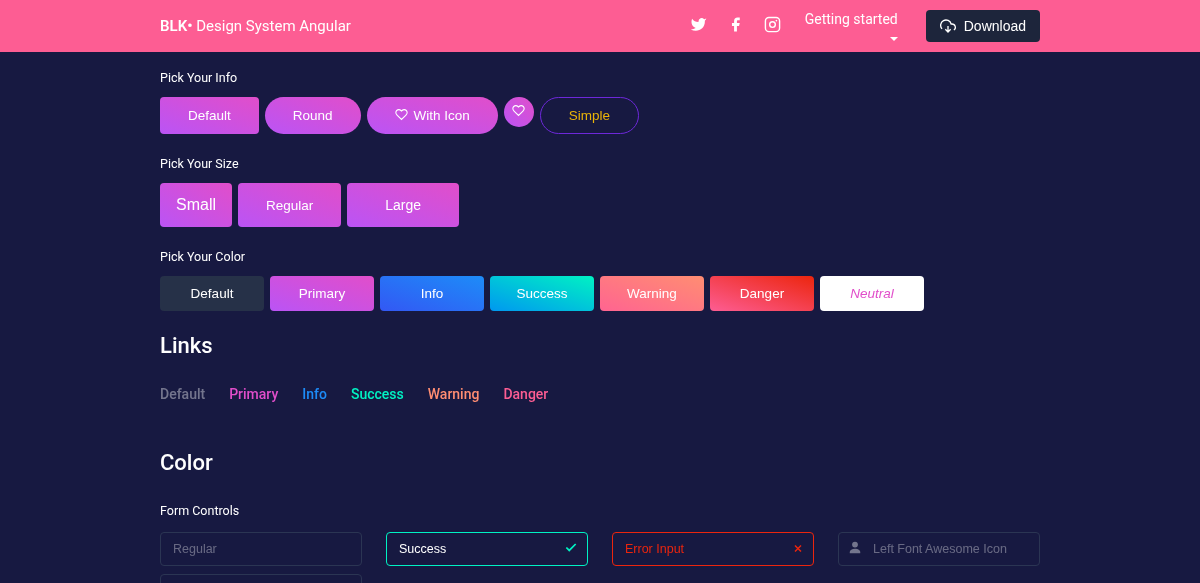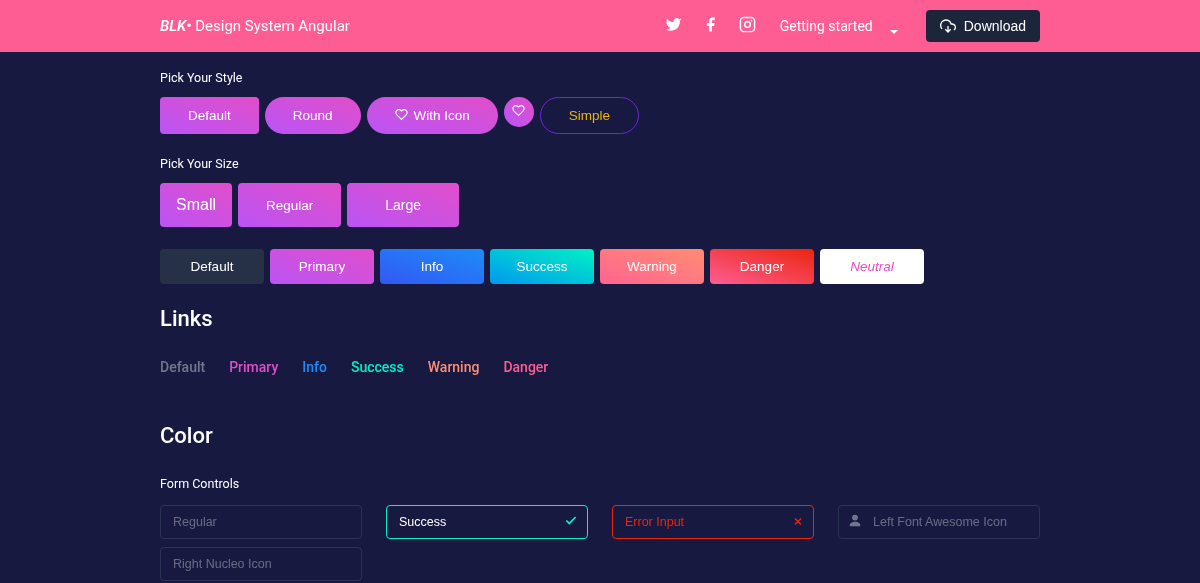--- a/index.html
+++ b/index.html
@@ -1,23 +1,23 @@
 <!DOCTYPE html>
 <html><head>
 <meta charset="utf-8">
 <style>
 * { margin: 0; padding: 0; box-sizing: border-box; }
 body { font-family: -apple-system, BlinkMacSystemFont, "Segoe UI", Roboto, sans-serif; background: #171941; color: #fff; width: 1200px; }
 .navbar { background: #fd5d93; height: 52px; display: flex; align-items: center; padding: 0 160px; }
 .brand { color: #fff; font-size: 15px; }
-.brand b { font-weight: 600; font-style: italic; }
+.brand b { font-weight: 600; }
 .nav-spacer { flex: 1; }
 .nav-icons { display: flex; gap: 20px; align-items: center; }
 .nav-icon svg { width: 17px; height: 17px; fill: #fff; }
-.nav-link { color: #fff; font-size: 14px; margin-left: 24px; display: flex; align-items: flex-end; gap: 17px; }
+.nav-link { color: #fff; font-size: 14px; margin-left: 24px; display: flex; align-items: flex-end; gap: 10px; flex-direction: column; }
 .caret { width: 0; height: 0; border-left: 4px solid transparent; border-right: 4px solid transparent; border-top: 4px solid #fff; }
 .download-btn { background: #1d253b; color: #fff; border: none; border-radius: 4px; padding: 8px 14px; font-size: 14px; display: flex; align-items: center; gap: 8px; margin-left: 28px; cursor: pointer; justify-content: flex-end; }
 .download-btn svg { width: 16px; height: 16px; fill: none; stroke: #fff; stroke-width: 2; }
 
 .container { padding: 18px 160px 40px; }
 .section-label { font-size: 12.5px; color: #fff; margin-bottom: 12px; font-weight: 400; }
 .btn-row { display: flex; gap: 6px; flex-wrap: wrap; margin-bottom: 22px; }
 
 .btn { border: none; border-radius: 4px; padding: 10px 28px; font-size: 13.5px; color: #fff; cursor: pointer; display: inline-flex; align-items: center; gap: 6px; }
 .btn-primary { background: linear-gradient(to bottom left, #e14eca, #ba54f5); }
@@ -97,21 +97,21 @@
   <button class="download-btn">
     <svg viewBox="0 0 24 24">
         <path d="M8 17l4 4 4-4M12 12v9M20.88 18.09A5 5 0 0018 9h-1.26A8 8 0 103 16.29"></path>
       </svg>
     <span>Download</span>
   </button>
 </div>
 
 <div class="container">
 
-  <div class="section-label">Pick Your Style</div>
+  <div class="section-label">Pick Your Info</div>
   <div class="btn-row">
     <button class="btn btn-primary">Default</button>
     <button class="btn btn-primary btn-round">Round</button>
     <button class="btn btn-primary btn-round">
       <span class="heart"><svg viewBox="0 0 24 24">
             <path d="M20.84 4.61a5.5 5.5 0 00-7.78 0L12 5.67l-1.06-1.06a5.5 5.5 0 00-7.78 7.78l1.06 1.06L12 21.23l7.78-7.78 1.06-1.06a5.5 5.5 0 000-7.78z"></path>
           </svg></span>
       <span>With Icon</span>
     </button>
     <button class="btn btn-primary btn-icon-only">
@@ -122,20 +122,21 @@
     <button class="btn btn-simple">Simple</button>
   </div>
 
   <div class="section-label">Pick Your Size</div>
   <div class="btn-row">
     <button class="btn btn-primary btn-sm">Small</button>
     <button class="btn btn-primary">Regular</button>
     <button class="btn btn-primary btn-lg">Large</button>
   </div>
 
+  <div class="section-label">Pick Your Color</div>
   <div class="btn-row col-buttons">
     <button class="btn btn-default">Default</button>
     <button class="btn btn-primary">Primary</button>
     <button class="btn btn-info">Info</button>
     <button class="btn btn-success">Success</button>
     <button class="btn btn-warning">Warning</button>
     <button class="btn btn-danger">Danger</button>
     <button class="btn btn-neutral">Neutral</button>
   </div>
 

